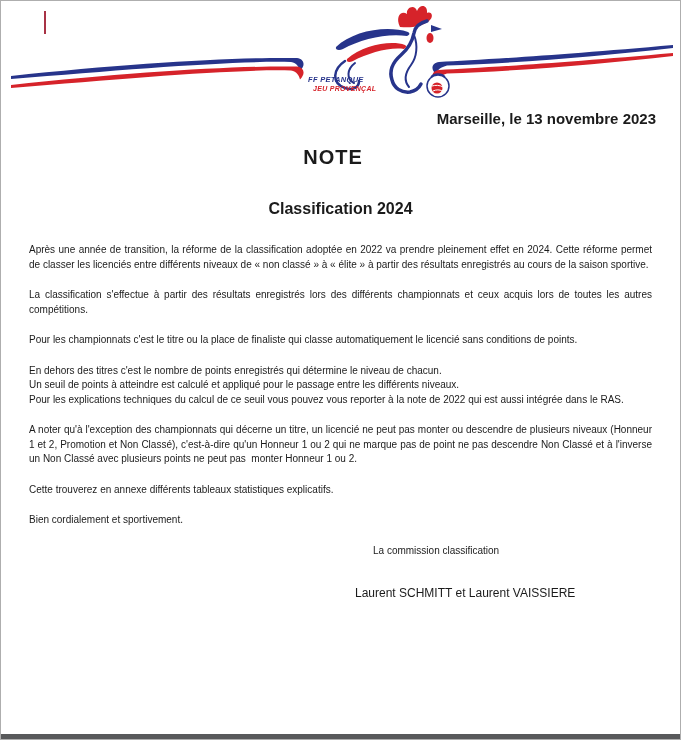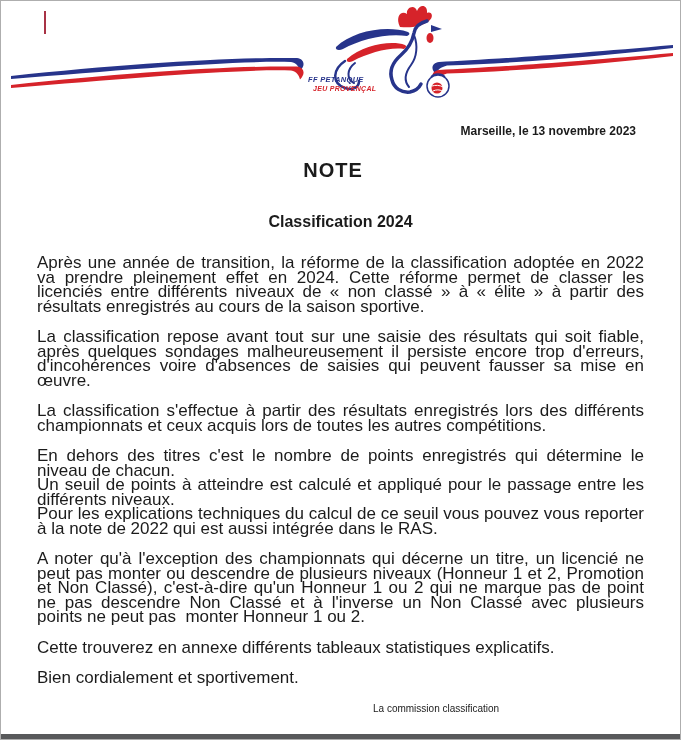--- a/index.html
+++ b/index.html
@@ -30,24 +30,24 @@
     background: #a83245;
   }
 
   .logo-svg {
     display: block;
     width: 681px;
     height: 105px;
   }
 
   .dateline {
-    margin-top: 18px;
-    padding-right: 44px;
+    margin-top: 5px;
+    padding-right: 24px;
     text-align: right;
-    font-size: 12px;
+    font-size: 15px;
     line-height: 15px;
     font-weight: bold;
   }
 
   .note-title {
     margin: 20px 15px 0 0;
     text-align: center;
     font-size: 20px;
     line-height: 23px;
     font-weight: bold;
@@ -57,22 +57,22 @@
   .subtitle {
     margin: 31px 0 0 0;
     text-align: center;
     font-size: 16px;
     line-height: 17px;
     font-weight: bold;
   }
 
   .bodytext {
     margin-top: 26px;
-    padding: 0 36px;
-    font-size: 17px;
+    padding: 0 28px;
+    font-size: 10px;
     line-height: 14.5px;
   }
 
   .bodytext p {
     margin: 0 0 16px 0;
     text-align: justify;
     white-space: pre-wrap;
   }
 
   .sig-commission {
@@ -139,22 +139,22 @@
   </svg>
 
   <div class="dateline">Marseille, le 13 novembre 2023</div>
 
   <div class="note-title">NOTE</div>
 
   <div class="subtitle">Classification 2024</div>
 
   <div class="bodytext">
     <p>Après une année de transition, la réforme de la classification adoptée en 2022 va prendre pleinement effet en 2024. Cette réforme permet de classer les licenciés entre différents niveaux de « non classé » à « élite » à partir des résultats enregistrés au cours de la saison sportive.</p>
-    <p>La classification repose avant tout sur une saisie des résultats qui soit fiable, après quelques sondages malheureusement il persiste encore trop d'erreurs, d'incohérences voire d'absences de saisies qui peuvent fausser sa mise en œuvre.</p>
     <p>La classification s'effectue à partir des résultats enregistrés lors des différents championnats et ceux acquis lors de toutes les autres compétitions.</p>
+    <p>Pour les championnats c'est le titre ou la place de finaliste qui classe automatiquement le licencié sans conditions de points.</p>
     <p>En dehors des titres c'est le nombre de points enregistrés qui détermine le niveau de chacun.
 Un seuil de points à atteindre est calculé et appliqué pour le passage entre les différents niveaux.
 Pour les explications techniques du calcul de ce seuil vous pouvez vous reporter à la note de 2022 qui est aussi intégrée dans le RAS.</p>
     <p>A noter qu'à l'exception des championnats qui décerne un titre, un licencié ne peut pas monter ou descendre de plusieurs niveaux (Honneur 1 et 2, Promotion et Non Classé), c'est-à-dire qu'un Honneur 1 ou 2 qui ne marque pas de point ne pas descendre Non Classé et à l'inverse un Non Classé avec plusieurs points ne peut pas  monter Honneur 1 ou 2.</p>
     <p>Cette trouverez en annexe différents tableaux statistiques explicatifs.</p>
     <p>Bien cordialement et sportivement.</p>
   </div>
 
   <div class="sig-commission">La commission classification</div>
 

